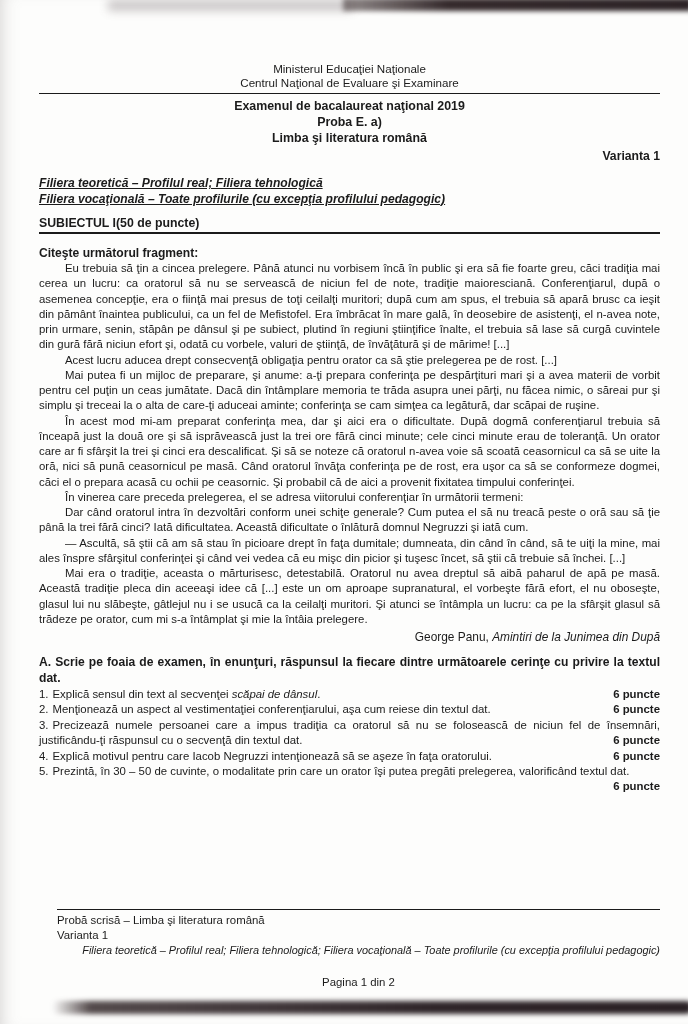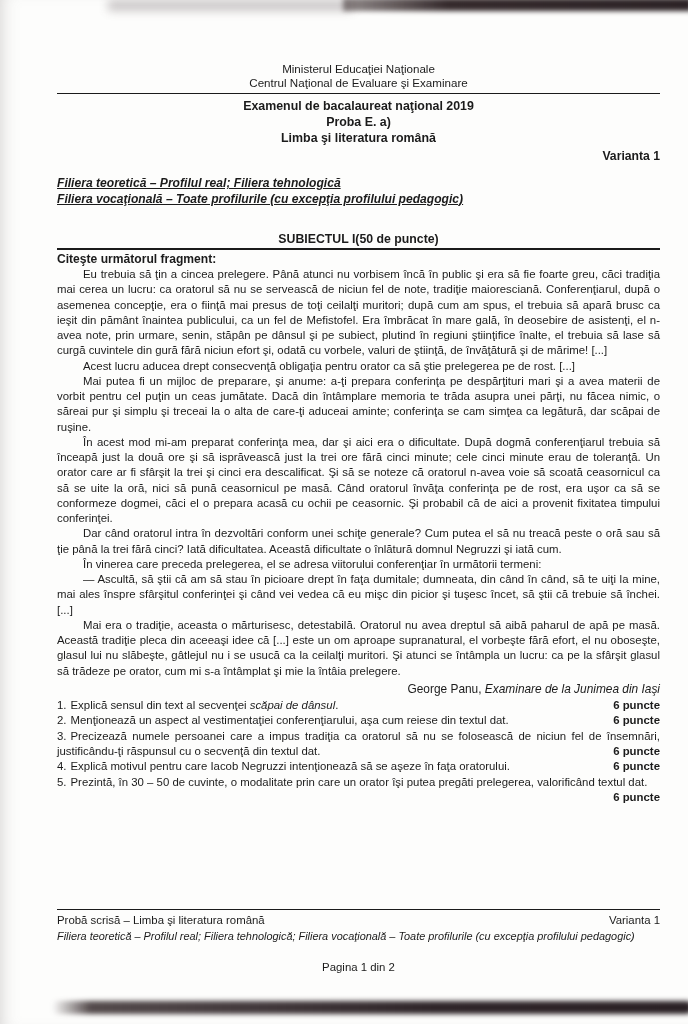--- a/index.html
+++ b/index.html
@@ -1,56 +1,56 @@
 <!DOCTYPE html>
 <html><head>
 <meta charset="utf-8">
 <style>
   html,body{margin:0;padding:0;background:#e8e8e8;}
   .page{
     position:relative;width:688px;height:1024px;background:#fdfdfc;
     font-family:"Liberation Sans",sans-serif;color:#1b1b1b;overflow:hidden;
     box-shadow:inset 14px 0 18px -14px rgba(120,115,115,.35);
   }
-  .content{position:absolute;left:57px;right:28px;top:62px;}
+  .content{position:absolute;left:39px;right:28px;top:62px;}
   .c{text-align:center}
   .small{font-size:11.6px;line-height:14px;}
   .title-line{font-size:12.4px;line-height:16px;font-weight:bold;text-align:center;}
   .rule{border:0;border-top:1.6px solid #1b1b1b;margin:3px 0 4px 0;}
   .varianta{font-size:12.2px;font-weight:bold;text-align:right;margin-top:3px;line-height:15px;}
   .filiera{font-size:12.1px;line-height:15.5px;font-weight:bold;font-style:italic;text-decoration:underline;}
   .filiera-block{margin-top:12px;}
   .bullets{margin-top:10px;font-weight:bold;font-size:12.1px;line-height:16.2px;}
   .bullet{padding-left:5px;}
   .bullet::before{content:"• ";font-weight:bold;}
   .subject-row{
-    margin-top:24px;display:flex;justify-content:center;
+    margin-top:8px;display:flex;justify-content:flex-start;
     font-weight:bold;font-size:12.3px;line-height:16px;
     border-bottom:2px solid #1b1b1b;padding-bottom:1px;
   }
-  .frag-label{font-weight:bold;font-size:12.1px;line-height:16px;margin-top:1px;}
+  .frag-label{font-weight:bold;font-size:12.1px;line-height:16px;margin-top:11px;}
   .fragment p{
     margin:0;text-indent:26px;text-align:justify;
     font-size:11.4px;line-height:15.25px;
   }
   .attr{text-align:right;font-size:11.9px;line-height:16px;margin-top:2px;}
   .section-a{
     margin-top:9px;font-weight:bold;font-size:12.1px;line-height:16px;text-align:justify;
   }
   .questions{margin-top:1px;}
   .q{font-size:11.4px;line-height:15.4px;text-align:justify;}
   .q-num{margin-right:4px;}
   .q-points{float:right;font-weight:bold;margin-left:24px;}
   .i{font-style:italic;}
   .footer{
     position:absolute;left:57px;right:28px;top:909px;
     border-top:1.8px solid #1b1b1b;padding-top:3px;font-size:11.4px;line-height:14.5px;
   }
-  .footer-row{display:flex;justify-content:space-between;}
-  .footer-filiera{font-style:italic;font-size:10.9px;text-align:left;margin-top:1px;}
+  .footer-row{display:flex;justify-content:space-between;flex-direction:column;}
+  .footer-filiera{font-style:italic;font-size:10.9px;text-align:right;margin-top:1px;}
   .footer-page{text-align:center;margin-top:17px;}
   
   .band-top-light{
     position:absolute;top:0;left:108px;width:245px;height:11px;
     background:#8d8588;filter:blur(5px);opacity:.45;
   }
   .band-top-dark{
     position:absolute;top:-2px;left:343px;right:-4px;height:13px;
     background:linear-gradient(90deg,rgba(58,46,46,.55),#352a2c 30%,#2c2326);
     filter:blur(2.5px);
@@ -91,30 +91,31 @@
       <span>(50 de puncte)</span>
     </div>
 
     <div class="frag-label">Citeşte următorul fragment:</div>
 
     <div class="fragment" id="fragment">
         <p>Eu trebuia să ţin a cincea prelegere. Până atunci nu vorbisem încă în public şi era să fie foarte greu, căci tradiţia mai cerea un lucru: ca oratorul să nu se servească de niciun fel de note, tradiţie maioresciană. Conferenţiarul, după o asemenea concepţie, era o fiinţă mai presus de toţi ceilalţi muritori; după cum am spus, el trebuia să apară brusc ca ieşit din pământ înaintea publicului, ca un fel de Mefistofel. Era îmbrăcat în mare gală, în deosebire de asistenţi, el n-avea note, prin urmare, senin, stăpân pe dânsul şi pe subiect, plutind în regiuni ştiinţifice înalte, el trebuia să lase să curgă cuvintele din gură fără niciun efort şi, odată cu vorbele, valuri de ştiinţă, de învăţătură şi de mărime! [...]</p>
         <p>Acest lucru aducea drept consecvenţă obligaţia pentru orator ca să ştie prelegerea pe de rost. [...]</p>
         <p>Mai putea fi un mijloc de preparare, şi anume: a-ţi prepara conferinţa pe despărţituri mari şi a avea materii de vorbit pentru cel puţin un ceas jumătate. Dacă din întâmplare memoria te trăda asupra unei părţi, nu făcea nimic, o săreai pur şi simplu şi treceai la o alta de care-ţi aduceai aminte; conferinţa se cam simţea ca legătură, dar scăpai de ruşine.</p>
         <p>În acest mod mi-am preparat conferinţa mea, dar şi aici era o dificultate. După dogmă conferenţiarul trebuia să înceapă just la două ore şi să isprăvească just la trei ore fără cinci minute; cele cinci minute erau de toleranţă. Un orator care ar fi sfârşit la trei şi cinci era descalificat. Şi să se noteze că oratorul n-avea voie să scoată ceasornicul ca să se uite la oră, nici să pună ceasornicul pe masă. Când oratorul învăţa conferinţa pe de rost, era uşor ca să se conformeze dogmei, căci el o prepara acasă cu ochii pe ceasornic. Şi probabil că de aici a provenit fixitatea timpului conferinţei.</p>
+        <p>În vinerea care preceda prelegerea, el se adresa viitorului conferenţiar în următorii termeni:</p>
         <p>Dar când oratorul intra în dezvoltări conform unei schiţe generale? Cum putea el să nu treacă peste o oră sau să ţie până la trei fără cinci? Iată dificultatea. Această dificultate o înlătură domnul Negruzzi şi iată cum.</p>
-        <p>În vinerea care preceda prelegerea, el se adresa viitorului conferenţiar în următorii termeni:</p>
         <p>— Ascultă, să ştii că am să stau în picioare drept în faţa dumitale; dumneata, din când în când, să te uiţi la mine, mai ales înspre sfârşitul conferinţei şi când vei vedea că eu mişc din picior şi tuşesc încet, să ştii că trebuie să închei. [...]</p>
         <p>Mai era o tradiţie, aceasta o mărturisesc, detestabilă. Oratorul nu avea dreptul să aibă paharul de apă pe masă. Această tradiţie pleca din aceeaşi idee că [...] este un om aproape supranatural, el vorbeşte fără efort, el nu oboseşte, glasul lui nu slăbeşte, gâtlejul nu i se usucă ca la ceilalţi muritori. Şi atunci se întâmpla un lucru: ca pe la sfârşit glasul să trădeze pe orator, cum mi s-a întâmplat şi mie la întâia prelegere.</p>
       </div>
 
     <div class="attr">
-      <span>George Panu, </span><span class="i">Examinare de la Junimea din Iaşi</span>
+      <span>George Panu, </span><span class="i">Amintiri de la Junimea din După</span>
     </div>
 
+    <div class="section-a">A. Scrie pe foaia de examen, în enunţuri, răspunsul la fiecare dintre următoarele cerinţe cu privire la textul dat.</div>
 
     <div class="questions" id="questions">
         <div class="q"><span class="q-num">1.</span><span>Explică sensul din text al secvenţei </span><span class="i">scăpai de dânsul</span><span>.</span><span class="q-points">6 puncte</span></div>
         <div class="q"><span class="q-num">2.</span><span>Menţionează un aspect al vestimentaţiei conferenţiarului, aşa cum reiese din textul dat.</span><span class="q-points">6 puncte</span></div>
         <div class="q"><span class="q-num">3.</span><span>Precizează numele persoanei care a impus tradiţia ca oratorul să nu se folosească de niciun fel de însemnări, justificându-ţi răspunsul cu o secvenţă din textul dat.</span><span class="q-points">6 puncte</span></div>
         <div class="q"><span class="q-num">4.</span><span>Explică motivul pentru care Iacob Negruzzi intenţionează să se aşeze în faţa oratorului.</span><span class="q-points">6 puncte</span></div>
         <div class="q"><span class="q-num">5.</span><span>Prezintă, în 30 – 50 de cuvinte, o modalitate prin care un orator îşi putea pregăti prelegerea, valorificând textul dat.</span><span class="q-points">6 puncte</span></div>
       </div>
 
   </div>

